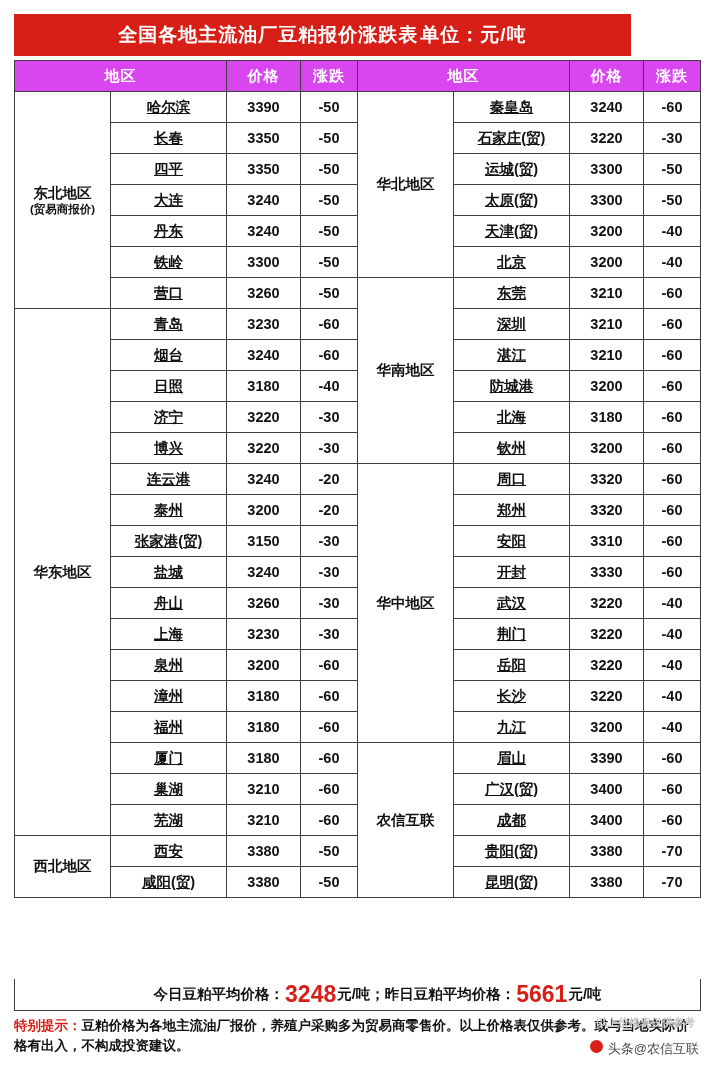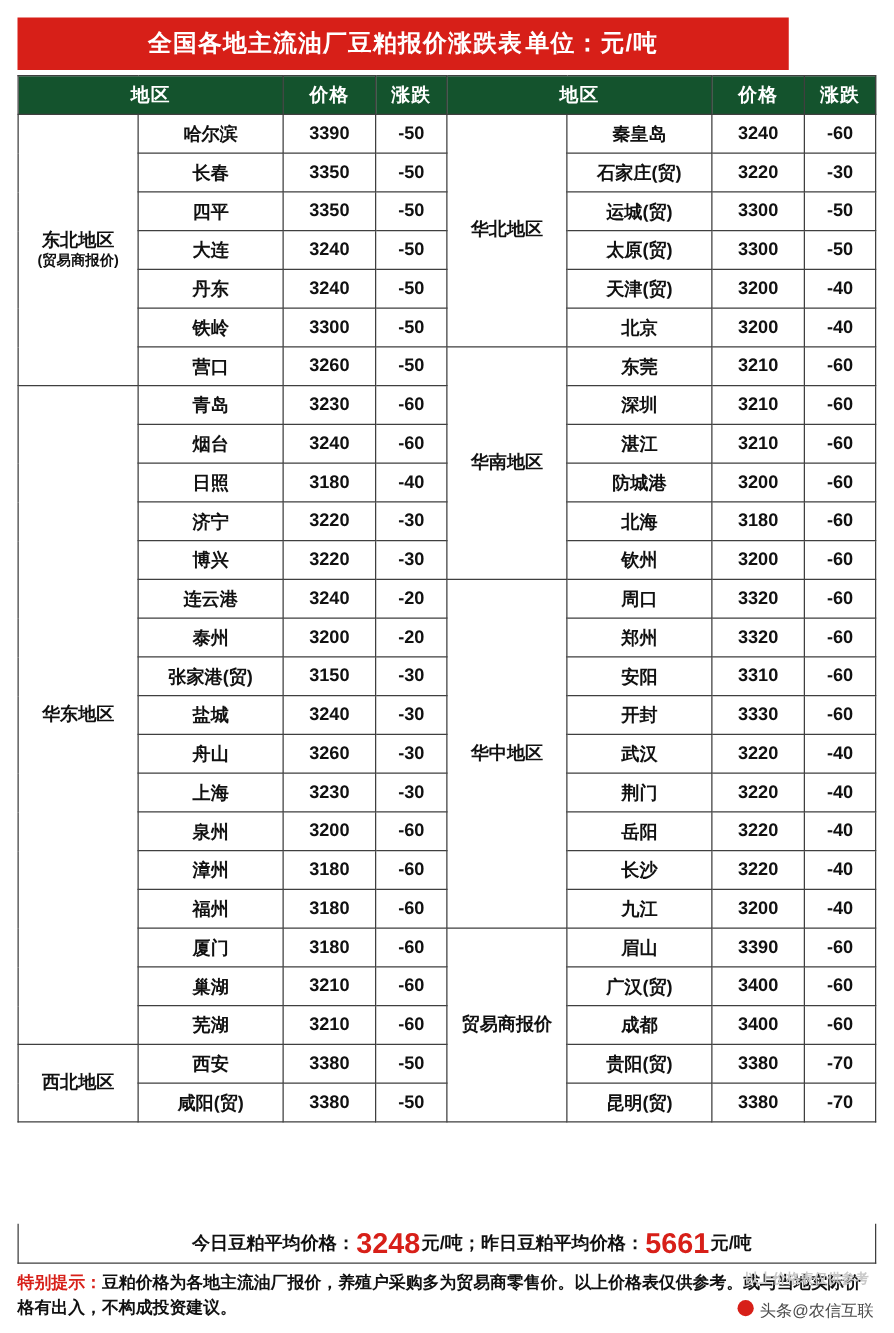--- a/index.html
+++ b/index.html
@@ -58,41 +58,42 @@
     height: 30px;
     font-size: 14.5px;
     text-align: center;
     vertical-align: middle;
     padding: 0;
     background: #ffffff;
     color: #111111;
     font-weight: bold;
   }
   table.main thead th {
-    background: #14532d;
+    background: #d946ef;
     color: #ffffff;
     font-size: 15px;
     height: 30px;
     letter-spacing: 1px;
   }
   td.region {
     background: #ffffff;
     font-size: 15px;
     line-height: 1.25;
   }
   td.region .sub {
     display: block;
     font-size: 11.5px;
   }
   td.city {
     font-size: 14.5px;
     border-top: 1px dashed #d03c3c;
     border-bottom: 1px dashed #d03c3c;
     border-left: 1px solid #3f3f3f;
     border-right: 1px solid #3f3f3f;
+    text-decoration: underline;
   }
   td.price {
     font-size: 14.5px;
     border-top: 1px dashed #d03c3c;
     border-bottom: 1px dashed #d03c3c;
     border-left: 1px solid #3f3f3f;
     border-right: 1px solid #3f3f3f;
   }
   td.chg {
     background: #17a24a;
@@ -371,21 +372,21 @@
           <td class="price">3180</td>
           <td class="chg">-60</td>
           <td class="city">九江</td>
           <td class="price">3200</td>
           <td class="chg">-40</td>
         </tr>
         <tr>
           <td class="city">厦门</td>
           <td class="price">3180</td>
           <td class="chg">-60</td>
-          <td class="region" rowspan="5">贸易商报价</td>
+          <td class="region" rowspan="5">农信互联</td>
           <td class="city">眉山</td>
           <td class="price">3390</td>
           <td class="chg">-60</td>
         </tr>
         <tr>
           <td class="city">巢湖</td>
           <td class="price">3210</td>
           <td class="chg">-60</td>
           <td class="city">广汉(贸)</td>
           <td class="price">3400</td>

